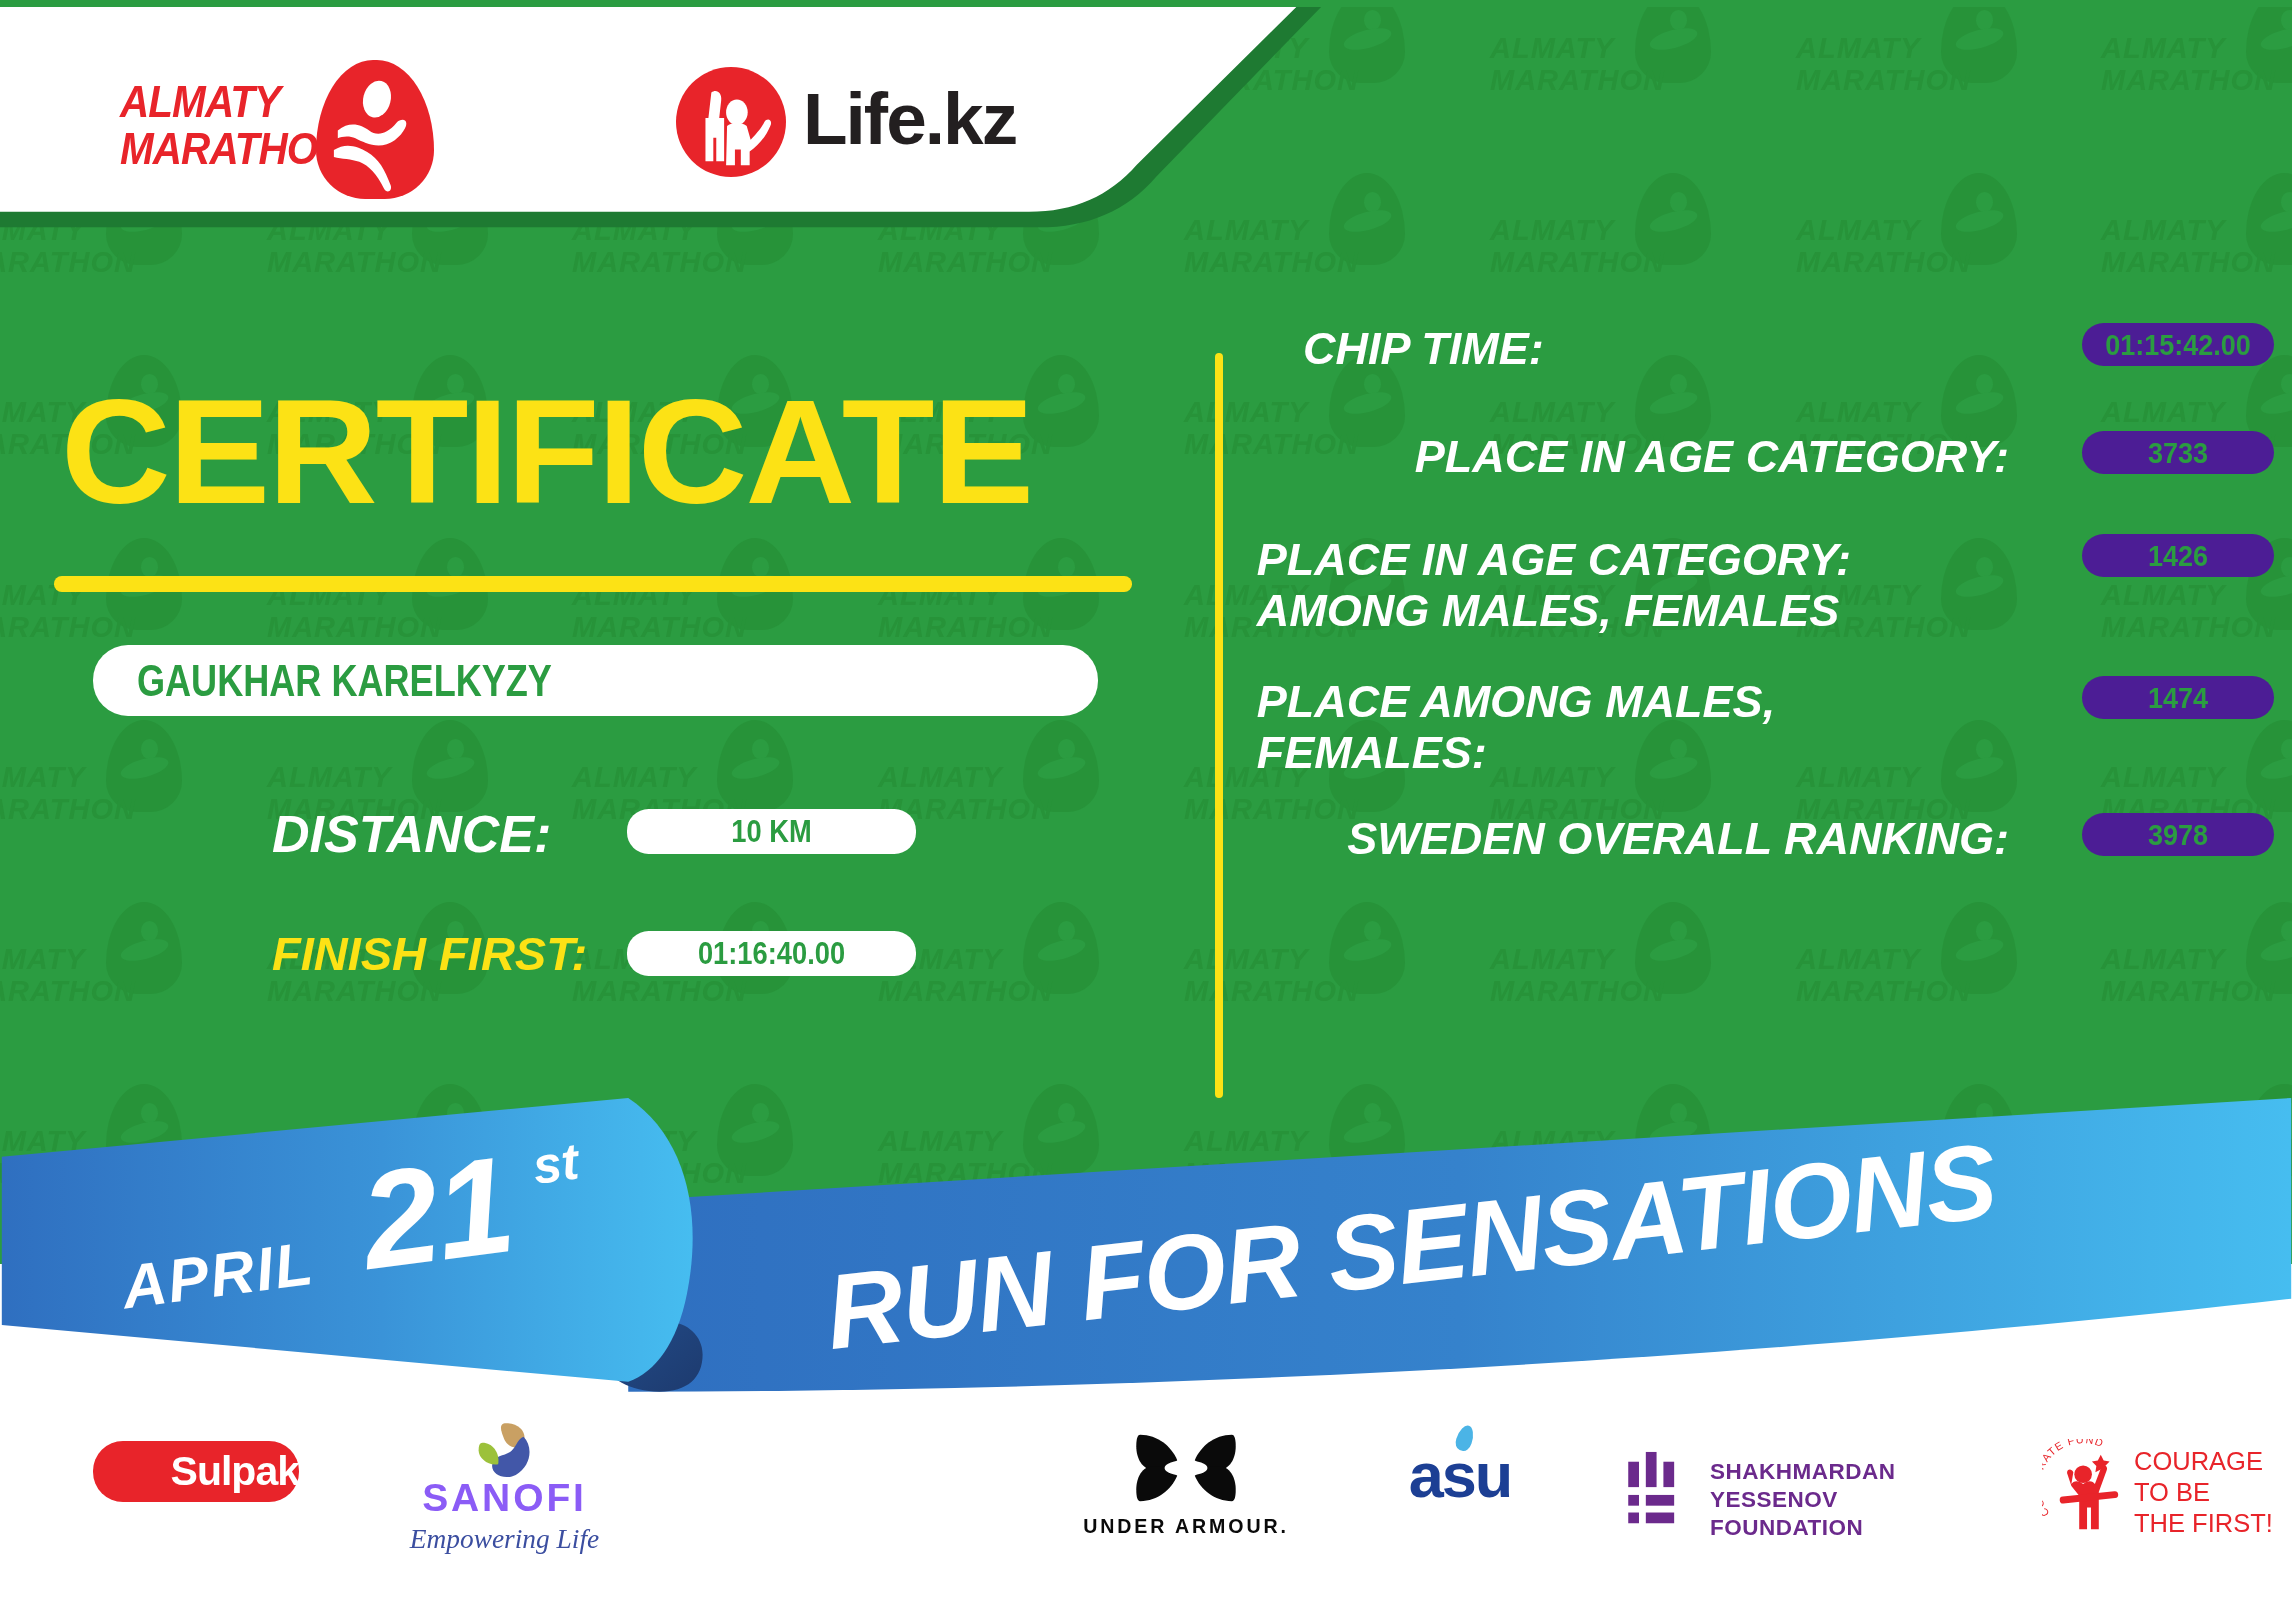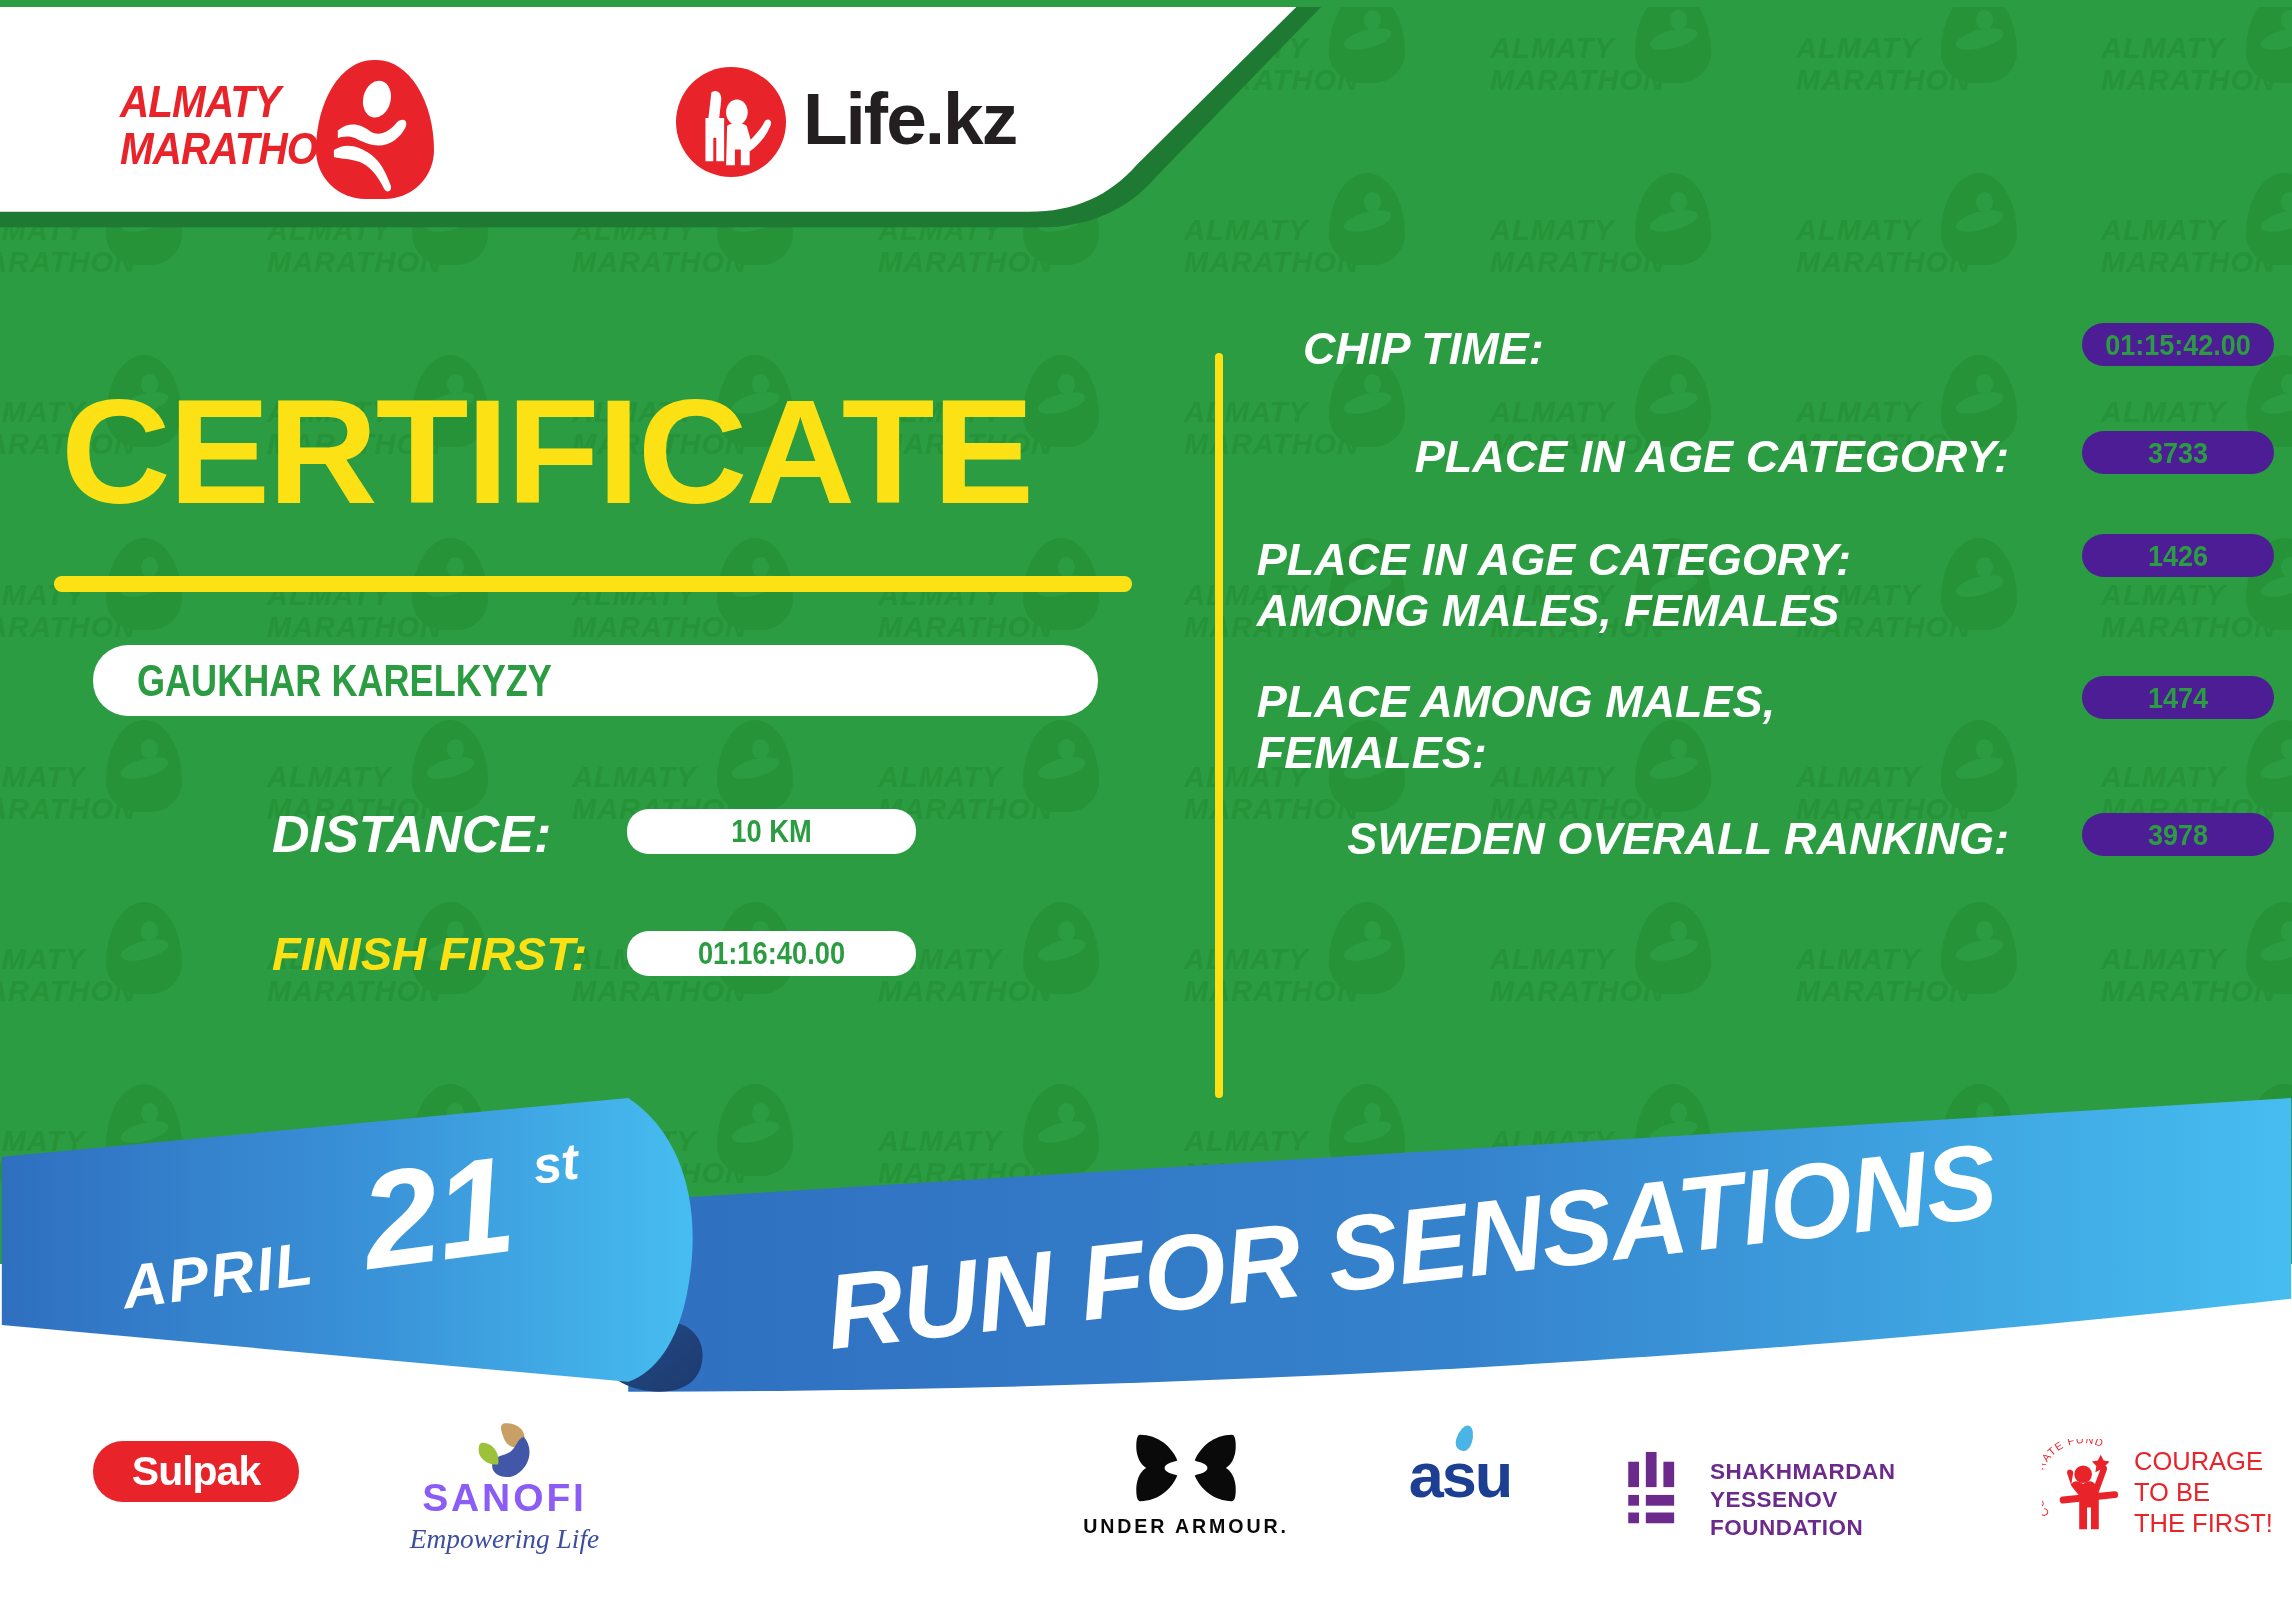--- a/index.html
+++ b/index.html
@@ -185,21 +185,21 @@
     color:#ffffff;font-weight:bold;font-style:italic;
     font-size:106px;letter-spacing:-1px;
     font-family:"Liberation Sans", sans-serif;
   }
   
   .sponsors{position:absolute;left:0;top:1421px;width:2293px;height:200px;z-index:25;background:#ffffff;}
   .sp{position:absolute;top:0;height:157px;}
   .sp-sulpak{left:93px;top:19.6px;width:206px;height:61px;background:#e8242a;border-radius:30px;}
   .sp-sulpak span{
     display:block;color:#ffffff;font-weight:bold;font-size:41px;line-height:61px;
-    text-align:center;font-family:"Liberation Sans", sans-serif;letter-spacing:-1px;
+    text-align:right;font-family:"Liberation Sans", sans-serif;letter-spacing:-1px;
   }
   .sp-sanofi{left:392px;top:0px;width:225px;}
   .sanofi-name{
     color:#8b5cf6;font-weight:bold;font-size:39px;letter-spacing:2.9px;
     text-align:center;font-family:"Liberation Sans", sans-serif;margin-top:55px;
   }
   .sanofi-tag{
     color:#3b4ea0;font-style:italic;font-size:27.4px;
     text-align:center;font-family:"Liberation Serif", serif;margin-top:3.9px;
   }

